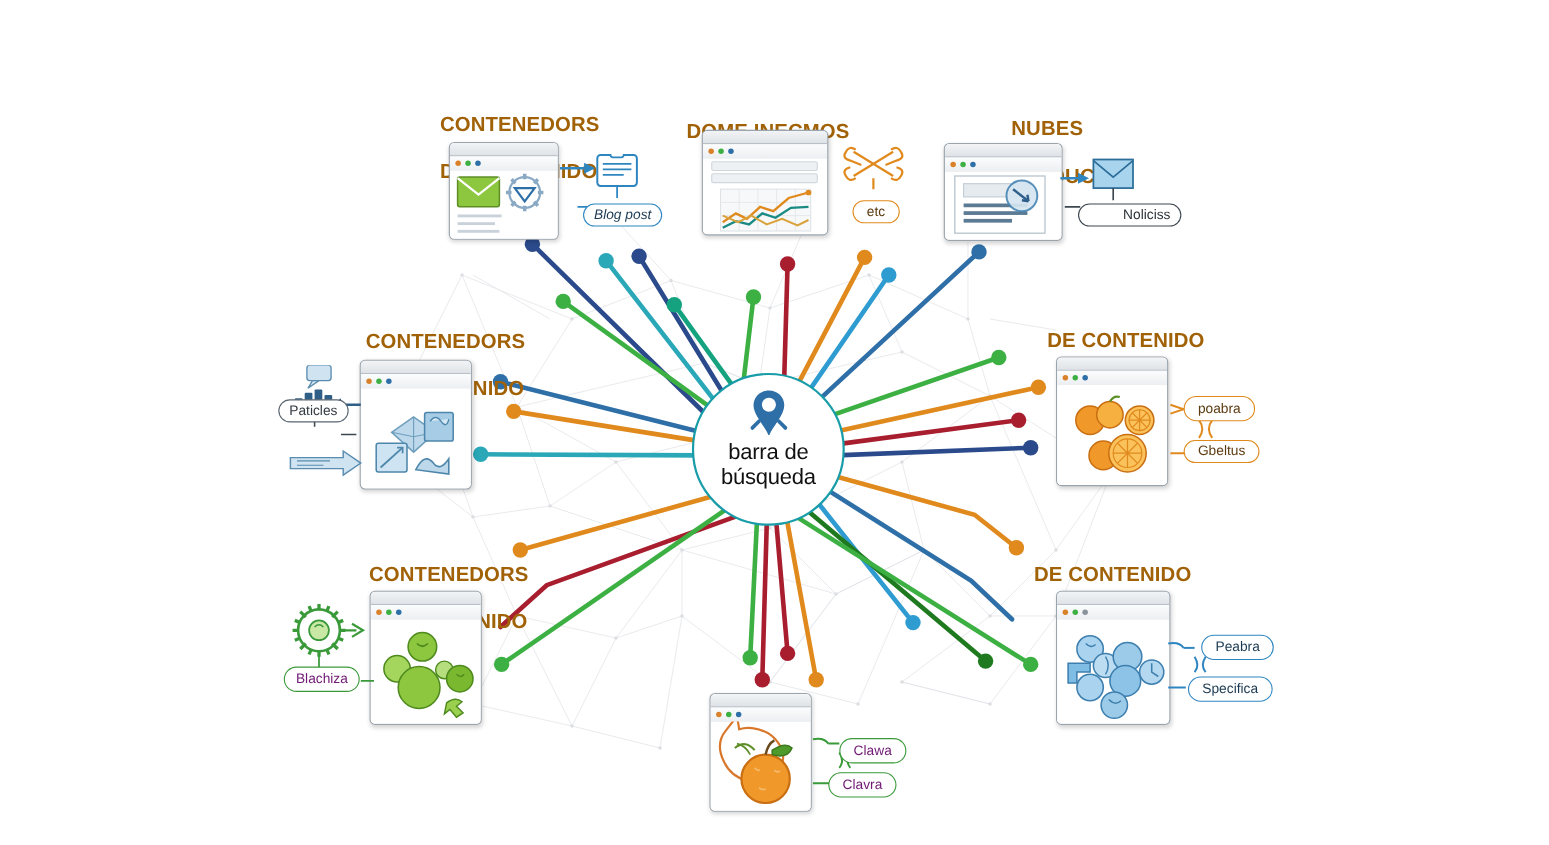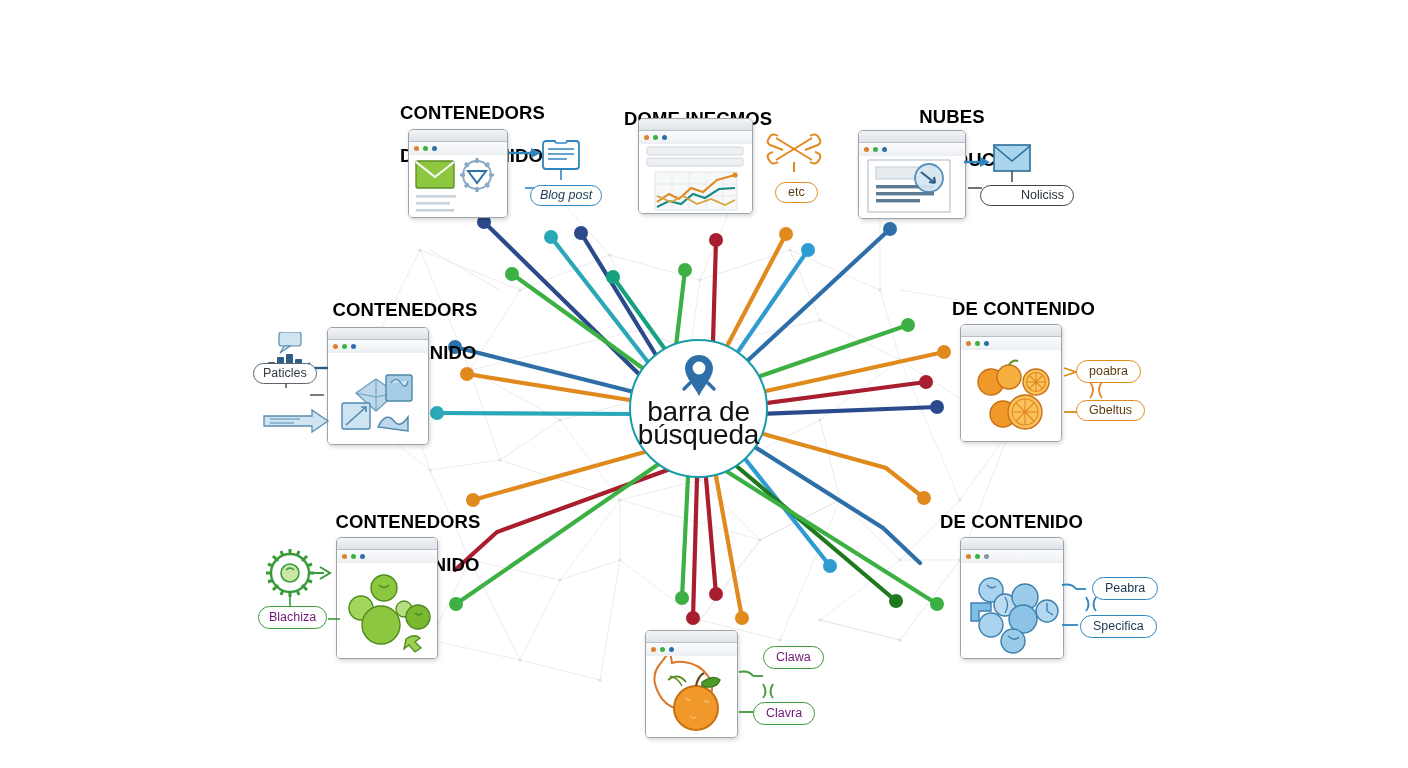--- a/index.html
+++ b/index.html
@@ -13,26 +13,26 @@
 
   
   #spokes{position:absolute;left:0;top:0;width:1408px;height:768px;}
 
   
   .hub{position:absolute;left:629px;top:339px;width:139px;height:139px;
        border-radius:50%;background:#ffffff;border:2.5px solid #179ca8;
        box-sizing:border-box;display:flex;flex-direction:column;
        align-items:center;justify-content:flex-start;padding-top:12px;z-index:7;}
   .hub-icon{width:54px;height:46px;margin-bottom:1px;}
-  .hub-label{font-size:28px;line-height:23px;color:#111;text-align:center;
+  .hub-label{font-size:20px;line-height:23px;color:#111;text-align:center;
              font-weight:400;letter-spacing:-.2px;}
 
   
   .node{position:absolute;z-index:6;}
-  .node-title{font-size:18.5px;line-height:21.5px;color:#000000;
+  .node-title{font-size:18.5px;line-height:21.5px;color:#a16207;
               font-weight:600;letter-spacing:.1px;white-space:pre-line;}
 
   
   .win{position:relative;background:#fdfdfd;border:1.6px solid #9aa4ad;
         border-radius:5px;box-shadow:1px 2px 4px rgba(0,0,0,.17);
         overflow:hidden;box-sizing:border-box;}
   .win-bar{height:11px;background:linear-gradient(#f2f4f6,#dfe3e7);
            border-bottom:1px solid #b9c0c7;position:relative;}
   .win-bar2{height:13px;background:linear-gradient(#fbfcfd,#eceff2);
             border-bottom:1px solid #ccd2d8;display:flex;align-items:center;
@@ -545,17 +545,17 @@
         </svg>
       </div>
     </div>
     <svg class="lead" style="left:92px;top:28px;width:60px;height:70px;" viewBox="0 0 60 70">
       <path d="M2 14 q10 -2 14 4" fill="none" stroke="#3a9a3a" stroke-width="1.8"></path>
       <path d="M16 18 L26 18" stroke="#3a9a3a" stroke-width="1.8" fill="none"></path>
       <path d="M26 26 q5 8 0 14" fill="none" stroke="#3a9a3a" stroke-width="1.8"></path>
       <path d="M36 26 q-5 8 0 14" fill="none" stroke="#3a9a3a" stroke-width="1.8"></path>
       <path d="M2 54 L18 54" stroke="#3a9a3a" stroke-width="1.8" fill="none"></path>
     </svg>
-    <div class="pill green" style="left:118px;top:16px;padding:3px 12px;">Clawa</div>
+    <div class="pill green" style="left:118px;top:41px;padding:3px 12px;">Clawa</div>
     <div class="pill green" style="left:108px;top:72px;padding:3px 12px;">Clavra</div>
   </div>
 
 </div>
 
 </body></html>

